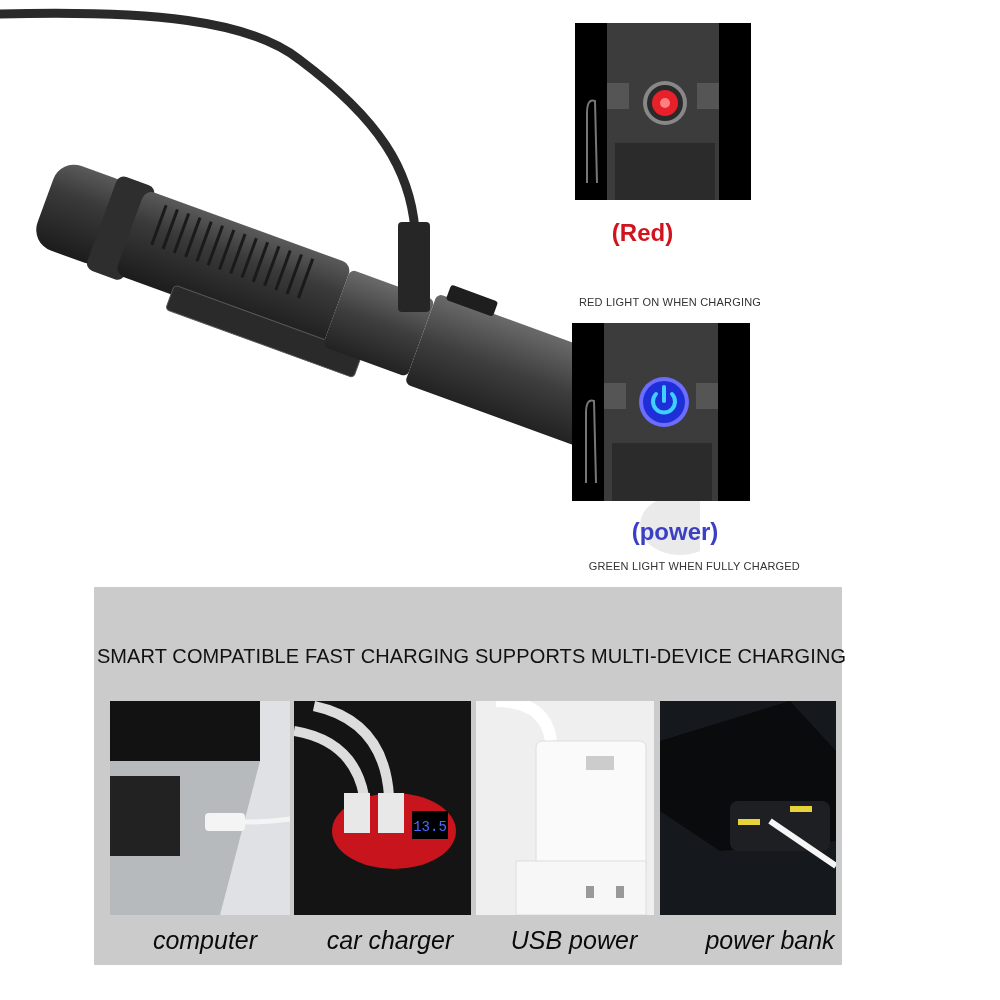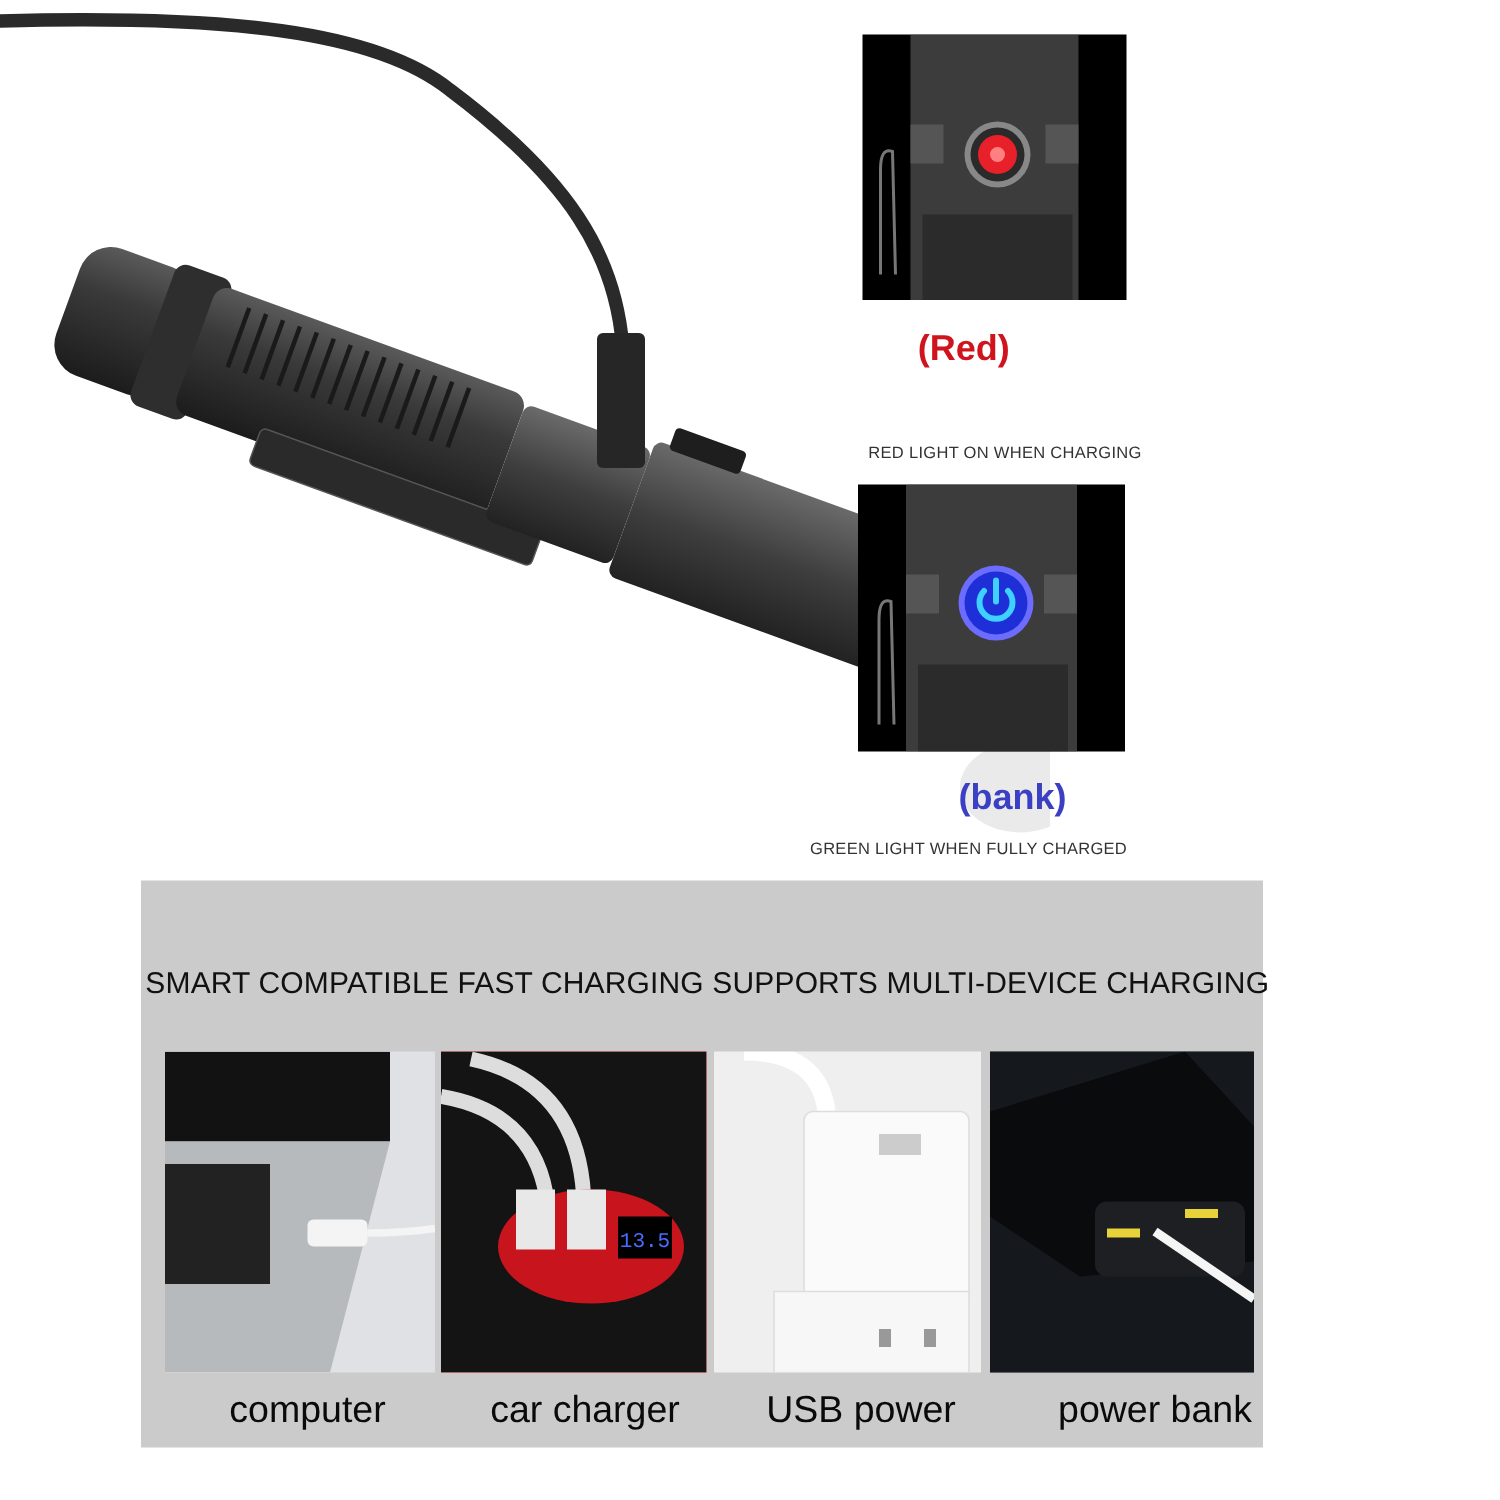--- a/index.html
+++ b/index.html
@@ -11,31 +11,31 @@
   .cable{fill:none;stroke:#2a2a2a;stroke-width:9;stroke-linecap:round;}
 
   
   .inset{background:#000;overflow:hidden;}
   .inset-red{left:575px;top:23px;width:176px;height:177px;}
   .inset-blue{left:572px;top:323px;width:178px;height:178px;}
 
   .cap-red{left:560px;top:219px;width:165px;text-align:center;color:#d0141e;font-size:24px;font-weight:bold;}
   .note-red{left:540px;top:296px;width:260px;text-align:center;color:#333;font-size:11px;letter-spacing:0.2px;}
   .cap-blue{left:590px;top:518px;width:170px;text-align:center;color:#3a3fc4;font-size:24px;font-weight:bold;}
-  .note-blue{left:540px;top:560px;width:260px;text-align:left;color:#333;font-size:11px;letter-spacing:0.2px;}
+  .note-blue{left:540px;top:560px;width:260px;text-align:right;color:#333;font-size:11px;letter-spacing:0.2px;}
 
   
   .panel{left:94px;top:587px;width:748px;height:378px;background:#cbcbcb;}
   .panel-title{left:94px;top:645px;width:755px;text-align:center;font-size:20px;color:#111;letter-spacing:0.1px;}
   .tile{top:701px;height:214px;overflow:hidden;}
   .t1{left:110px;width:180px;background:#dfe1e4;}
-  .t2{left:294px;width:177px;background:#b91c1c;}
+  .t2{left:294px;width:177px;background:#86efac;}
   .t3{left:476px;width:178px;background:#eeeeee;}
   .t4{left:660px;width:176px;background:#111418;}
-  .lbl{top:926px;font-size:25px;color:#0a0a0a;text-align:center;}
+  .lbl{top:926px;font-size:25px;color:#0a0a0a;text-align:center;font-style:italic;}
   .l1{left:110px;width:190px;}
   .l2{left:294px;width:192px;}
   .l3{left:476px;width:196px;}
   .l4{left:680px;width:180px;}
 </style>
 </head>
 <body>
 
 <div class="abs hero">
   <svg width="700" height="580" viewBox="0 0 700 580">
@@ -113,21 +113,21 @@
     <rect x="32" y="60" width="22" height="26" fill="#555"></rect>
     <rect x="124" y="60" width="22" height="26" fill="#555"></rect>
     <rect x="40" y="120" width="100" height="58" fill="#2b2b2b"></rect>
     <path d="M14,160 L14,90 Q14,75 22,78 L24,160" fill="none" stroke="#777" stroke-width="2"></path>
     <circle cx="92" cy="79" r="25" fill="#6c6cff"></circle>
     <circle cx="92" cy="79" r="21" fill="#1f2fd8"></circle>
     <path d="M84,71 A11,11 0 1 0 100,71" fill="none" stroke="#3ed0ff" stroke-width="4" stroke-linecap="round"></path>
     <line x1="92" y1="64" x2="92" y2="78" stroke="#3ed0ff" stroke-width="4" stroke-linecap="round"></line>
   </svg>
 </div>
-<div class="abs cap-blue">(bank)</div>
+<div class="abs cap-blue">(power)</div>
 <div class="abs note-blue">GREEN LIGHT WHEN FULLY CHARGED</div>
 
 <div class="abs panel"></div>
 <div class="abs panel-title">SMART COMPATIBLE FAST CHARGING SUPPORTS MULTI-DEVICE CHARGING</div>
 
 <div class="abs tile t1">
   <svg width="180" height="214" viewBox="0 0 180 214">
     <rect x="0" y="0" width="150" height="60" fill="#121212"></rect>
     <polygon points="0,60 150,60 110,214 0,214" fill="#b7babd"></polygon>
     <rect x="0" y="75" width="70" height="80" fill="#222"></rect>

